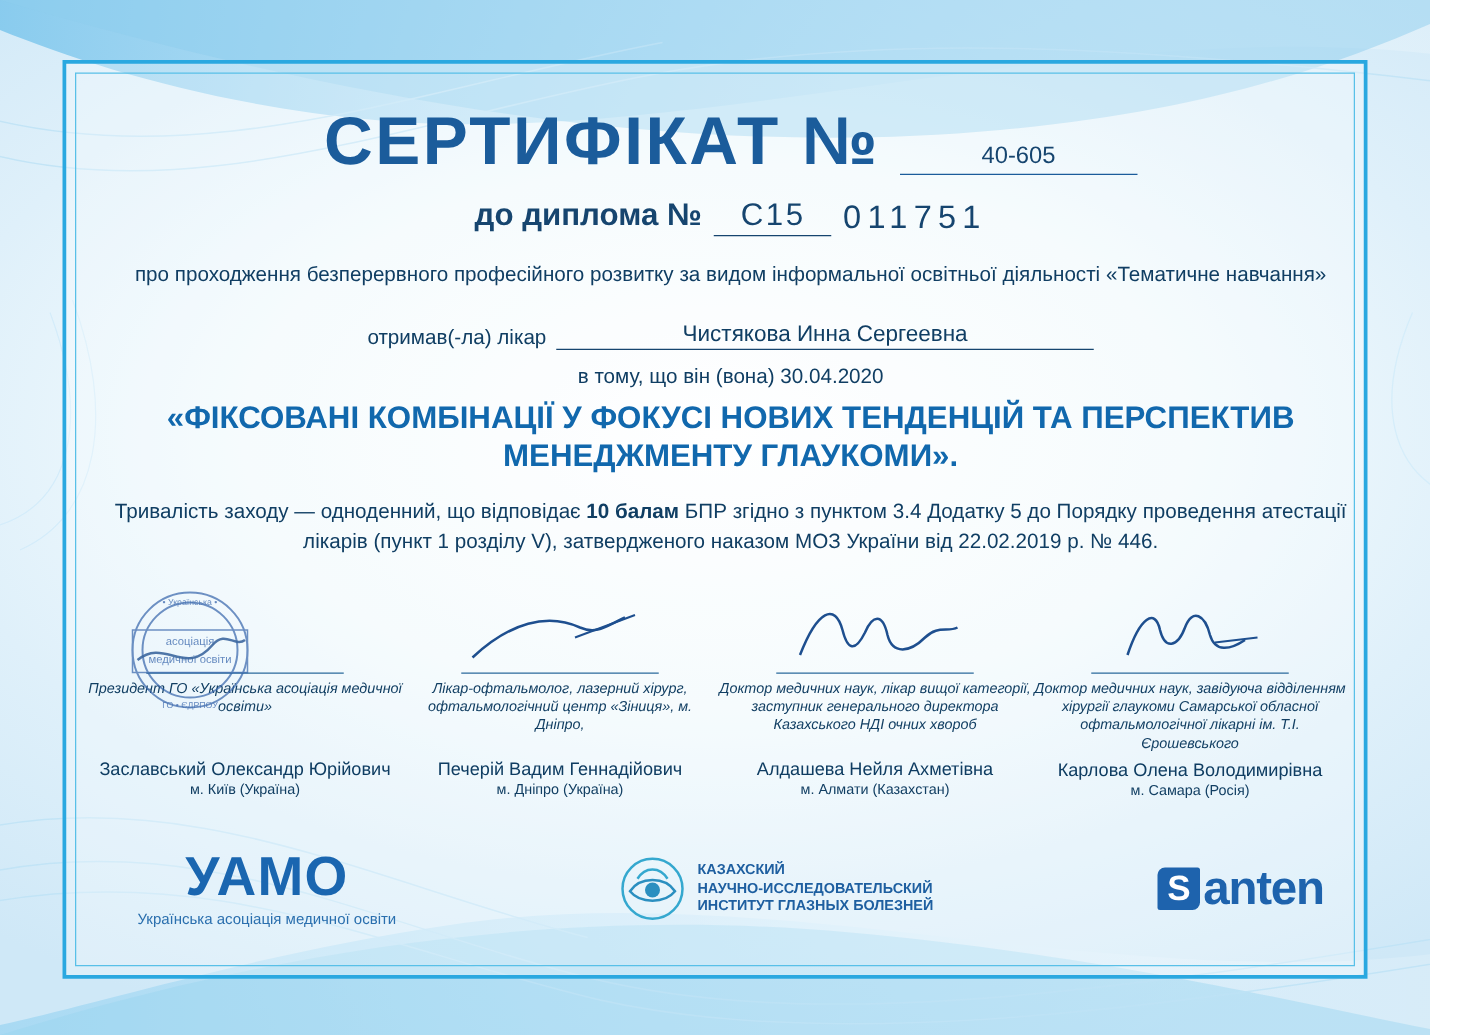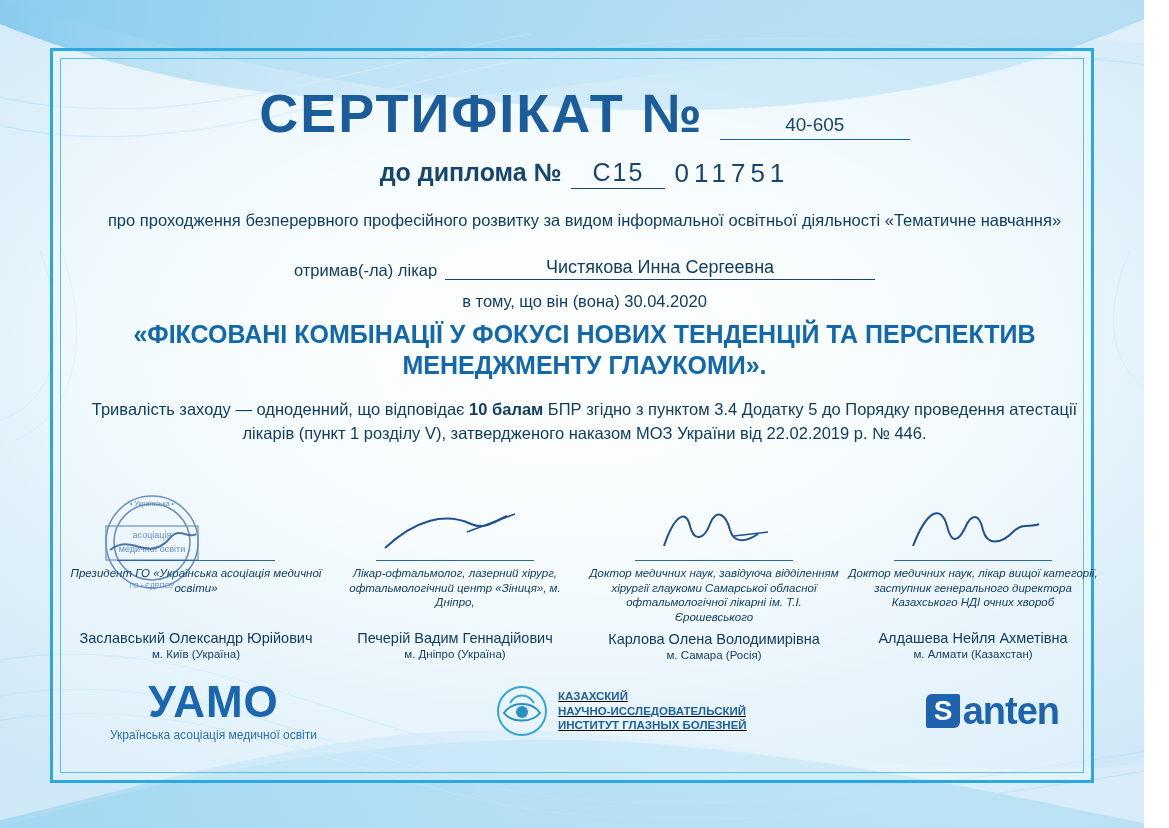--- a/index.html
+++ b/index.html
@@ -171,24 +171,24 @@
     color: #103e63;
     line-height: 1.45;
     padding: 0 8px;
   }
   .details b { font-weight: bold; }
 
   
   .sign-area {
     position: absolute;
     left: 0;
-    top: 432px;
+    top: 410px;
     width: 1029px;
     display: flex;
-    justify-content: space-between;
+    justify-content: flex-start;
   }
   .sign-col {
     width: 252px;
     text-align: center;
     position: relative;
   }
   .sign-mark {
     height: 62px;
     position: relative;
   }
@@ -249,21 +249,20 @@
   }
   .logo-uamo .caption {
     font-size: 12px;
     color: #2a6fae;
     margin-top: 4px;
   }
   .logo-kaz {
     display: flex;
     align-items: center;
     gap: 10px;
-    text-decoration: underline;
   }
   .logo-kaz .txt {
     font-size: 11.5px;
     color: #1e5fa0;
     font-weight: bold;
     line-height: 1.3;
     text-align: left;
   }
   .logo-santen {
     font-size: 38px;
@@ -385,41 +384,41 @@
           </svg>
         </div>
         <div class="sign-rule"></div>
         <div class="sign-role">Лікар-офтальмолог, лазерний хірург, офтальмологічний центр «Зіниця», м. Дніпро,</div>
         <div class="sign-name">Печерій Вадим Геннадійович</div>
         <div class="sign-city">м. Дніпро (Україна)</div>
       </div>
 
       <div class="sign-col">
         <div class="sign-mark">
+          <svg width="160" height="62" viewBox="0 0 160 62" style="position:absolute;left:46px;top:0;">
+            <path d="M20,48 C34,12 48,6 54,28 C58,44 64,46 72,30 C78,16 86,14 90,32 C94,48 108,46 120,34 C130,24 138,30 146,26" stroke="#1e4f8f" stroke-width="2" fill="none"></path>
+          </svg>
+        </div>
+        <div class="sign-rule"></div>
+        <div class="sign-role">Доктор медичних наук, лікар вищої категорії, заступник генерального директора Казахського НДІ очних хвороб</div>
+        <div class="sign-name">Алдашева Нейля Ахметівна</div>
+        <div class="sign-city">м. Алмати (Казахстан)</div>
+      </div>
+
+      <div class="sign-col">
+        <div class="sign-mark">
           <svg width="160" height="62" viewBox="0 0 160 62" style="position:absolute;left:46px;top:2px;">
             <path d="M30,46 C40,16 52,8 56,26 C60,42 70,40 76,24 C82,8 92,14 96,30 C100,44 112,42 124,34" stroke="#1e4f8f" stroke-width="2" fill="none"></path>
             <path d="M100,36 L134,32" stroke="#1e4f8f" stroke-width="1.6" fill="none"></path>
           </svg>
         </div>
         <div class="sign-rule"></div>
         <div class="sign-role">Доктор медичних наук, завідуюча відділенням хірургії глаукоми Самарської обласної офтальмологічної лікарні ім. Т.І. Єрошевського</div>
         <div class="sign-name">Карлова Олена Володимирівна</div>
         <div class="sign-city">м. Самара (Росія)</div>
-      </div>
-
-      <div class="sign-col">
-        <div class="sign-mark">
-          <svg width="160" height="62" viewBox="0 0 160 62" style="position:absolute;left:46px;top:0;">
-            <path d="M20,48 C34,12 48,6 54,28 C58,44 64,46 72,30 C78,16 86,14 90,32 C94,48 108,46 120,34 C130,24 138,30 146,26" stroke="#1e4f8f" stroke-width="2" fill="none"></path>
-          </svg>
-        </div>
-        <div class="sign-rule"></div>
-        <div class="sign-role">Доктор медичних наук, лікар вищої категорії, заступник генерального директора Казахського НДІ очних хвороб</div>
-        <div class="sign-name">Алдашева Нейля Ахметівна</div>
-        <div class="sign-city">м. Алмати (Казахстан)</div>
       </div>
 
     </div>
 
     <div class="logos">
 
       <div class="logo-uamo">
         <div class="mark">УАМО</div>
         <div class="caption">Українська асоціація медичної освіти</div>
       </div>

